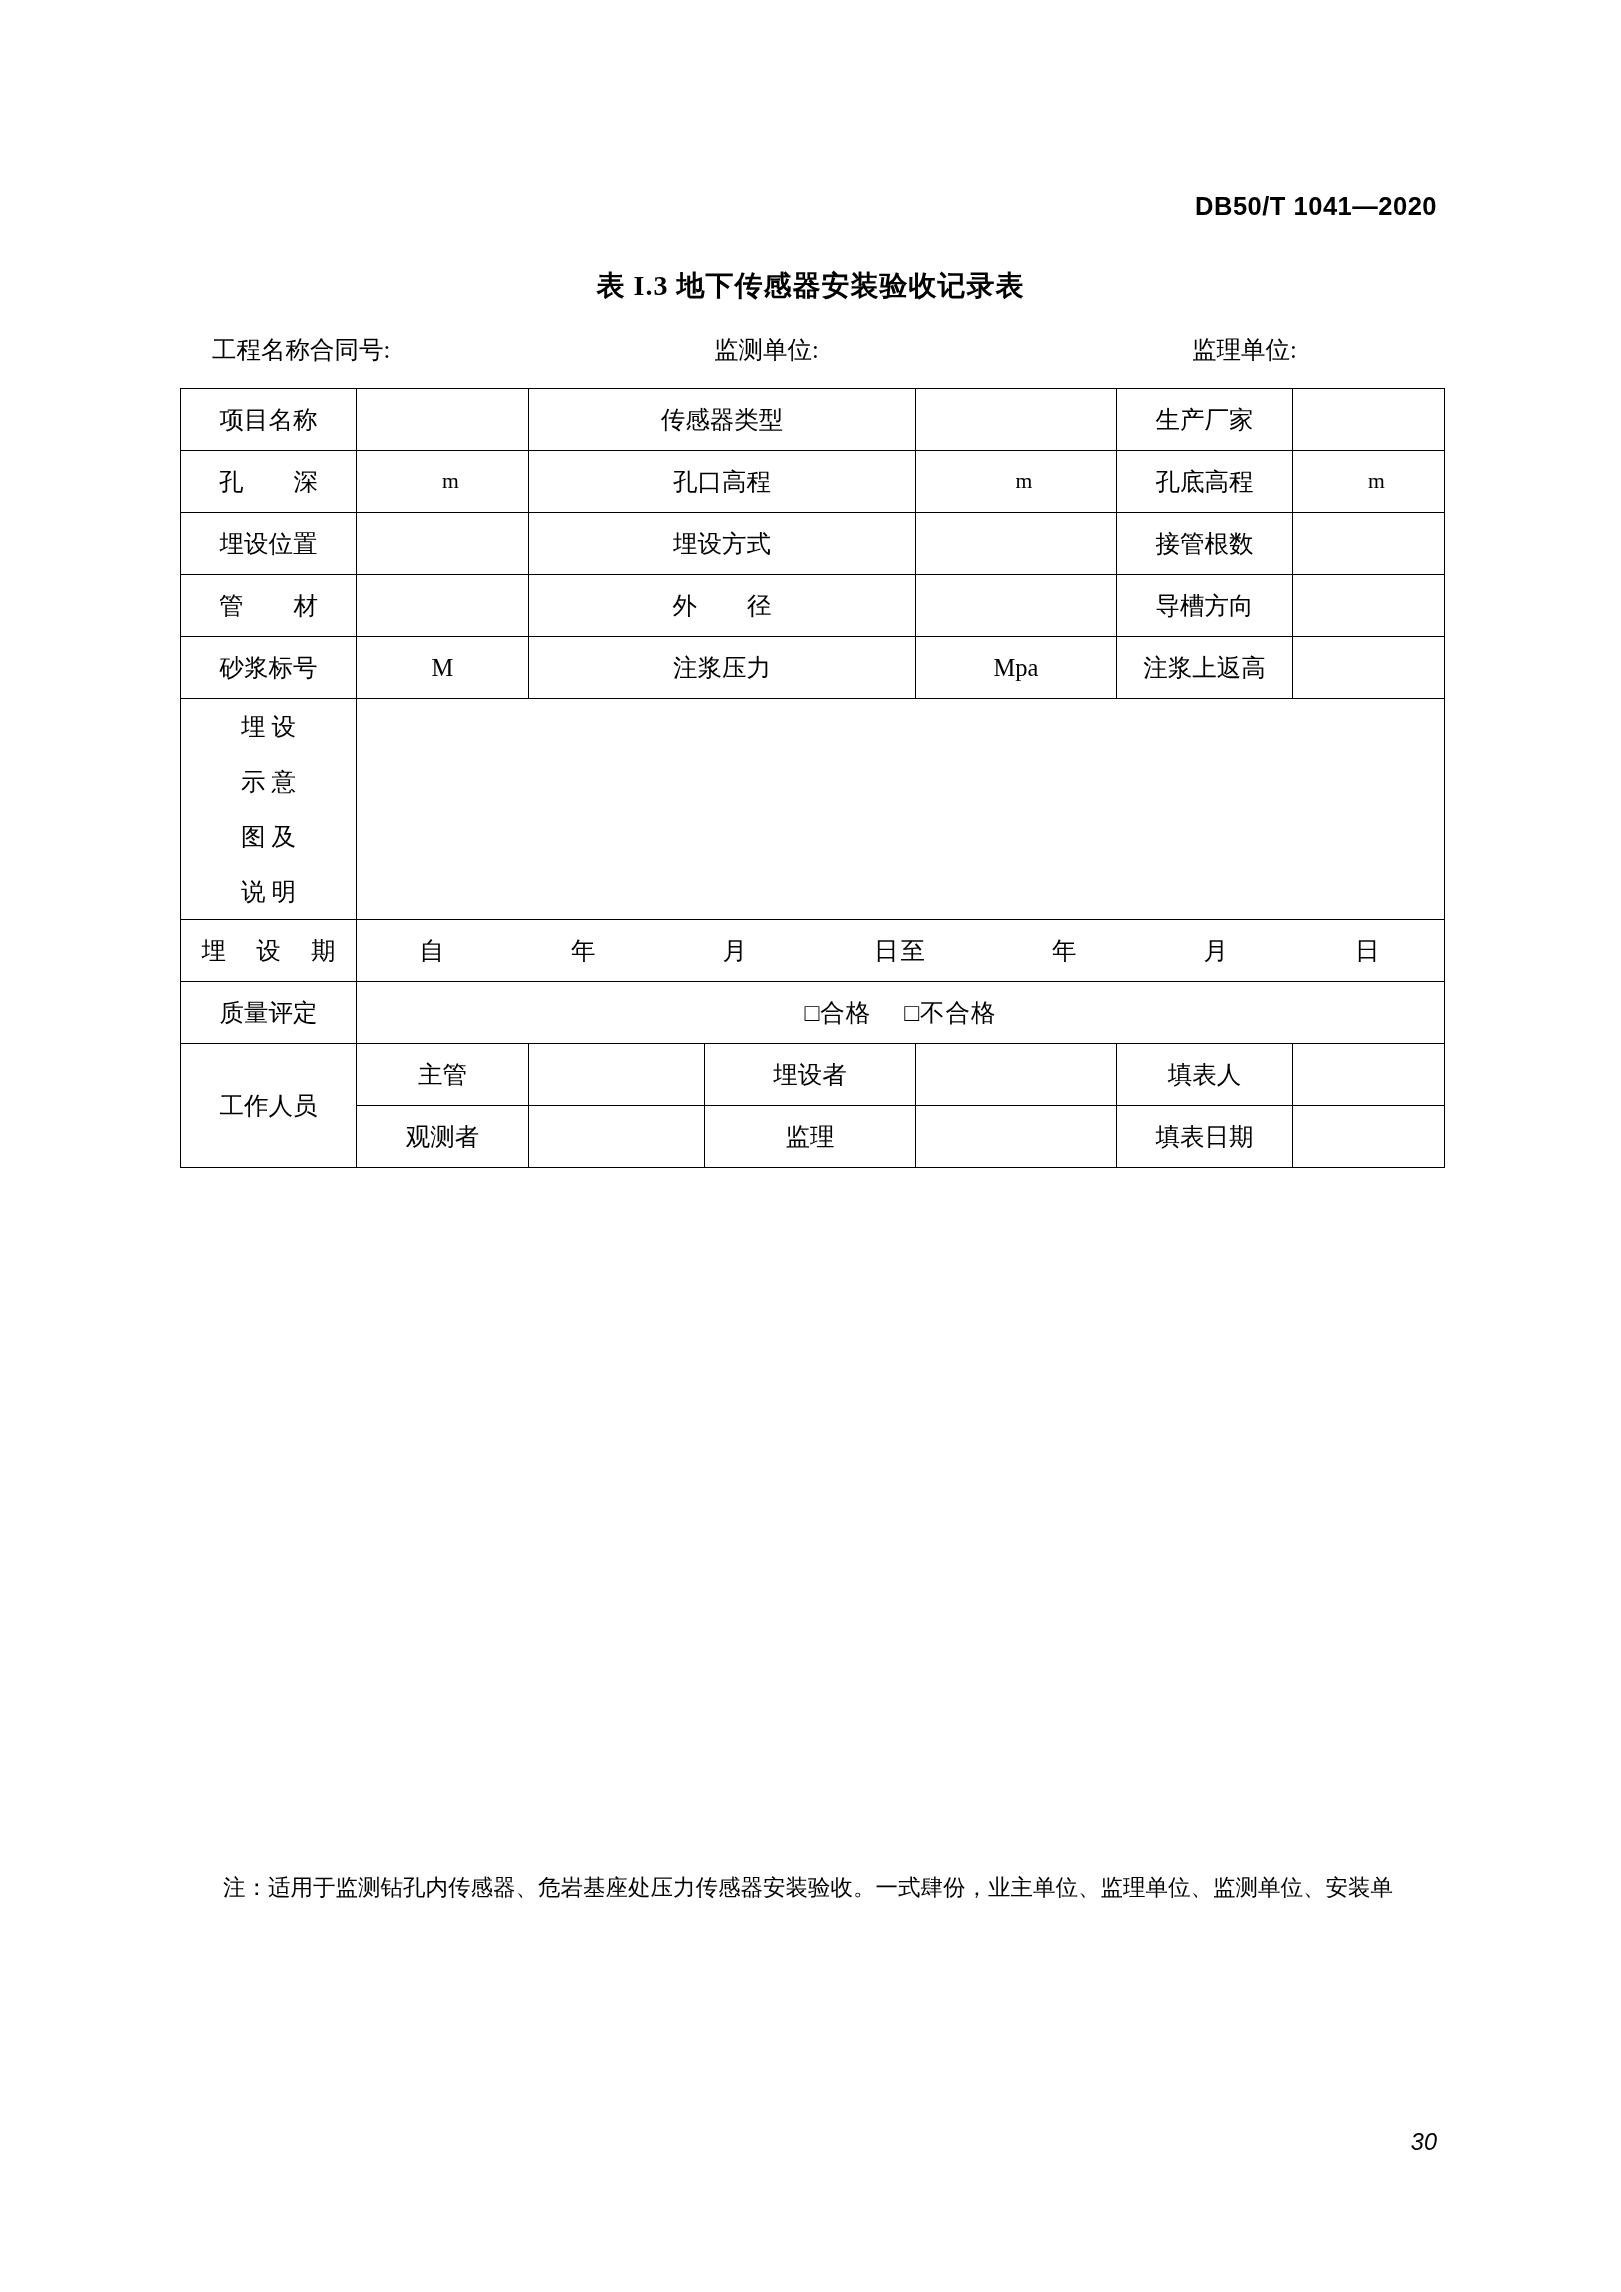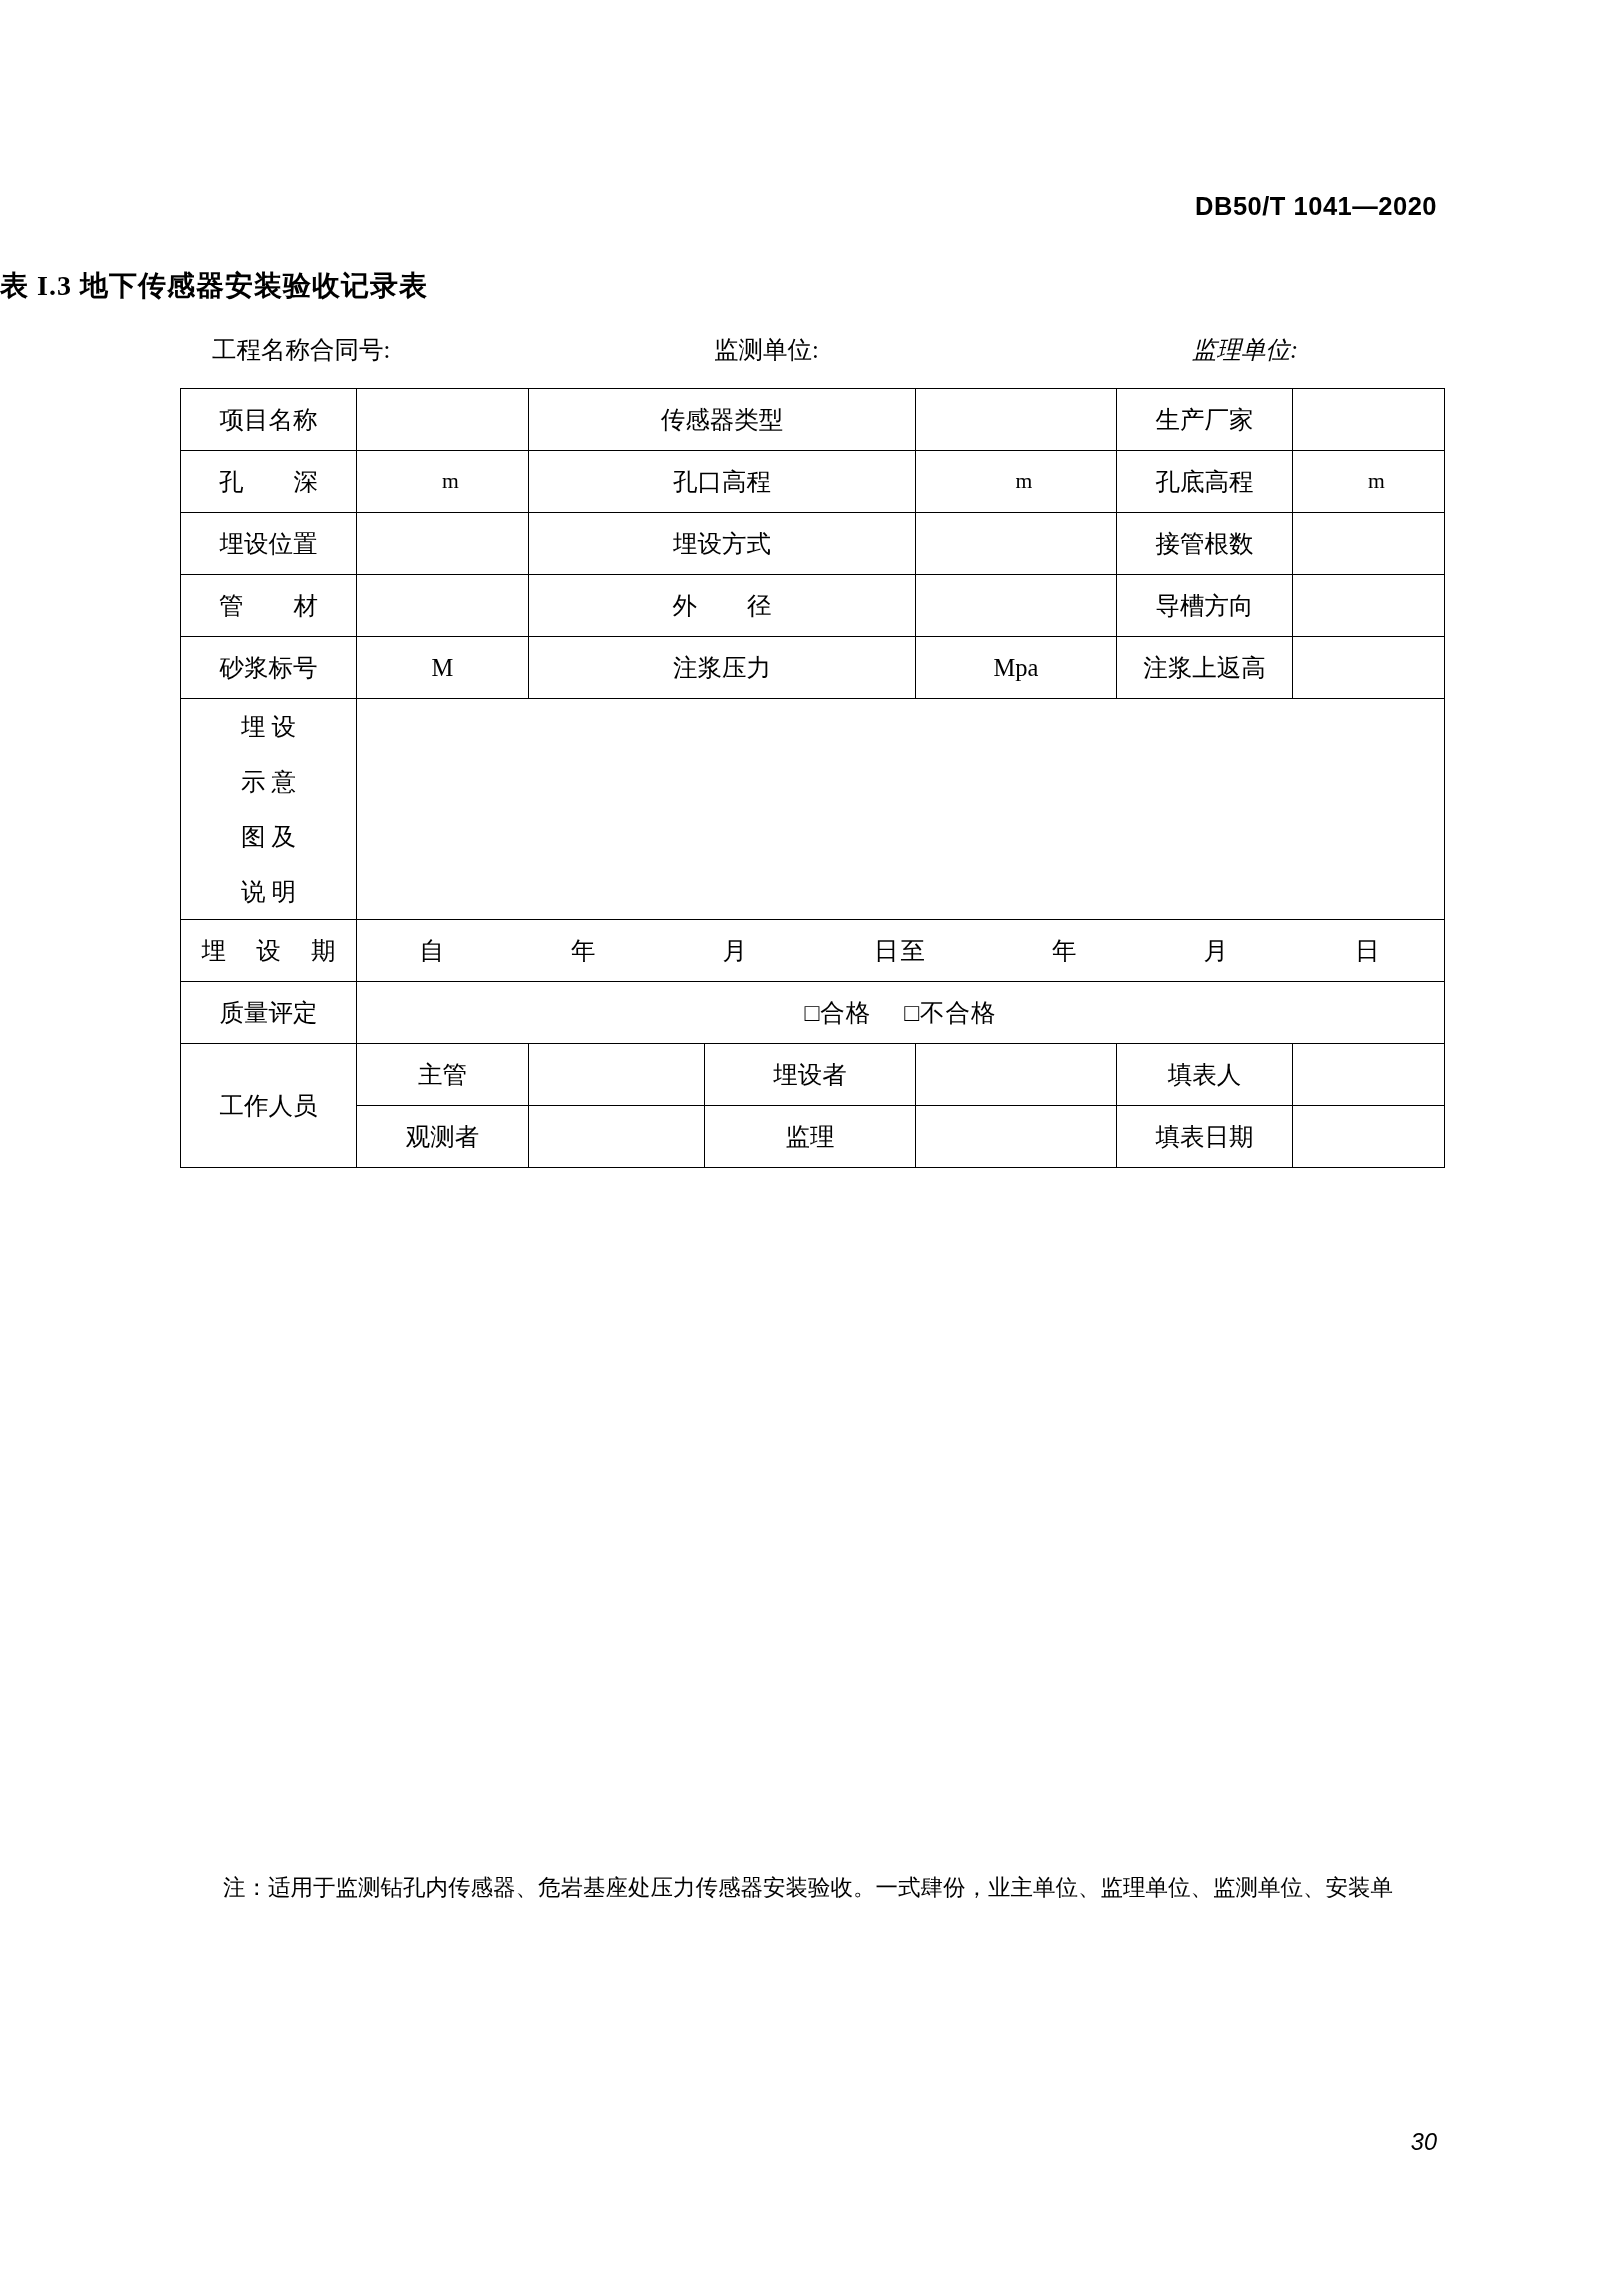--- a/index.html
+++ b/index.html
@@ -29,34 +29,35 @@
     font-family: "Liberation Sans", sans-serif;
     font-size: 25.5px;
     letter-spacing: 0.5px;
     font-weight: 600;
   }
   .doc-title {
     position: absolute;
     top: 267px;
     left: 0;
     width: 100%;
+    text-align: center;
     font-size: 28px;
     font-weight: bold;
     letter-spacing: 1px;
   }
   .meta-row {
     position: absolute;
     top: 333px;
     left: 212px;
     width: 1235px;
     font-size: 24.5px;
   }
   .meta-row .m1 { position: absolute; left: 0; }
   .meta-row .m2 { position: absolute; left: 502px; }
-  .meta-row .m3 { position: absolute; left: 980px; font-style: italic; }
+  .meta-row .m3 { position: absolute; left: 980px; }
 
   table.main {
     position: absolute;
     top: 388px;
     left: 180px;
     width: 1264px;
     border-collapse: collapse;
     table-layout: fixed;
     font-size: 24.5px;
   }

